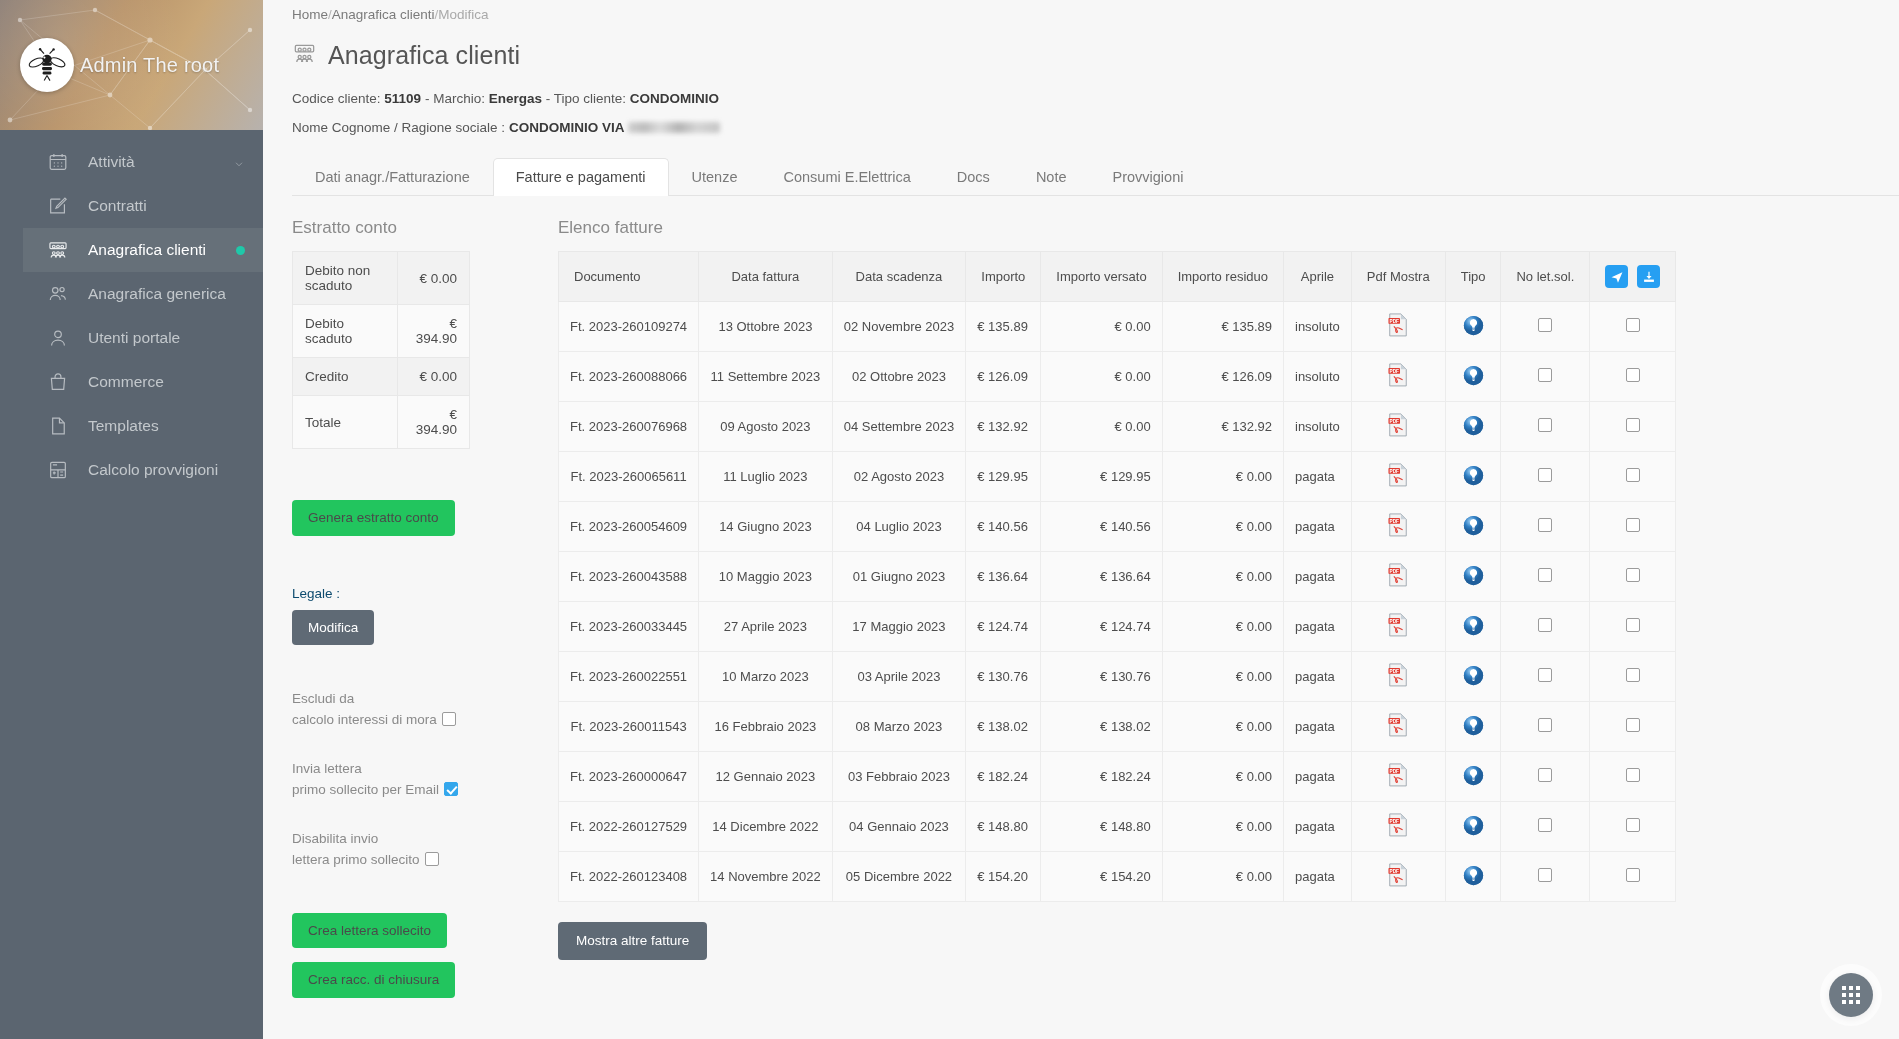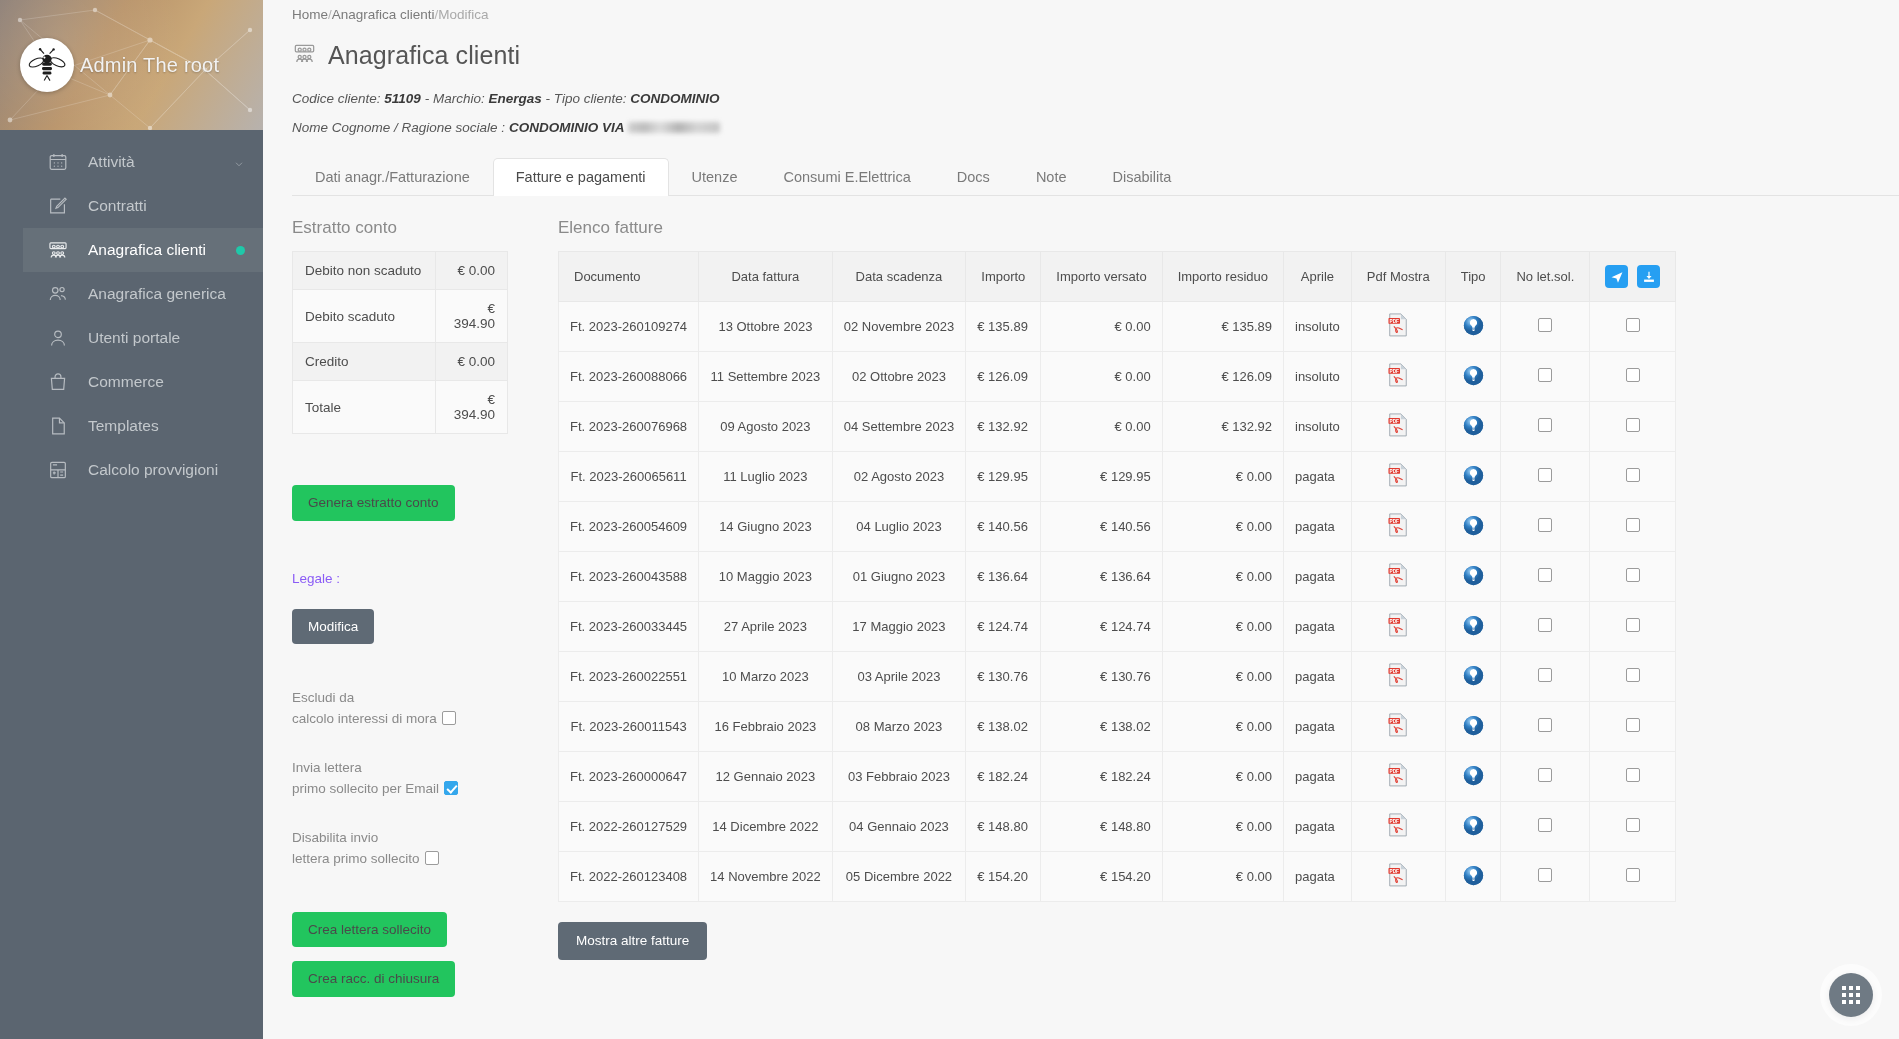--- a/index.html
+++ b/index.html
@@ -71,21 +71,21 @@
   .crumbs .sep { color: #b5b5b5; }
   .crumbs .cur { color: #a9a9a9; }
 
   .page-title {
     display: flex; align-items: center; gap: 11px;
     padding: 19px 0 0 29px;
   }
   .page-title .pt-ico svg { width: 25px; height: 25px; stroke: #9a9a9a; fill: none; stroke-width: 1.2; }
   .page-title h1 { font-size: 25px; font-weight: 400; color: #555; letter-spacing: .1px; }
 
-  .meta-line { font-size: 13.5px; color: #575757; padding: 21px 8px 0 29px; font-style: italic; }
+  .meta-line { font-size: 13.5px; color: #575757; padding: 21px 8px 0 29px; }
   .meta-line b { font-weight: bold; color: #3a3a3a; }
   .meta-line.second { padding-top: 14px; }
   .redacted {
     display: inline-block; width: 92px; height: 11px; vertical-align: -1px;
     margin-left: 4px;
     background: linear-gradient(90deg,#c9c9c9,#b3b3b3 18%,#d8d8d8 35%,#a8a8a8 55%,#cfcfcf 75%,#bdbdbd);
     filter: blur(2.4px); border-radius: 2px; opacity: .85;
   }
 
   .tabs {
@@ -102,37 +102,37 @@
     background: #ffffff; color: #4a4a4a;
     border-color: #e3e3e3; border-bottom-color: #ffffff;
   }
 
   .content { display: flex; padding: 22px 29px 0 29px; gap: 48px; }
 
   
   .col-left { width: 218px; flex: 0 0 218px; }
   .sect-title { font-size: 17px; color: #8a8a8a; font-weight: 400; margin-bottom: 13px; }
 
-  table.acct { border-collapse: collapse; width: 216px; font-size: 13.5px; }
+  table.acct { border-collapse: collapse; width: 178px; font-size: 13.5px; }
   table.acct td {
     border: 1px solid #e8e8e8; padding: 11px 12px; color: #4d4d4d;
   }
   table.acct tr:nth-child(odd) td { background: #f2f2f2; }
   table.acct tr:nth-child(even) td { background: #fafafa; }
   table.acct td.val { text-align: right; width: 72px; }
 
   .btn {
     display: inline-block; border: none; border-radius: 4px;
     font-size: 13.5px; cursor: pointer; font-family: inherit;
     padding: 11px 16px; line-height: 1;
   }
   .btn-amber { background: #22c55e; color: #4a4a4a; }
   .btn-grey { background: #5f6a75; color: #ffffff; }
   .mt-genera { margin-top: 51px; }
-  .legale-lbl { font-size: 13.5px; color: #8b5cf6; margin-top: 50px; margin-bottom: 23px; }
+  .legale-lbl { font-size: 13.5px; color: #0c4a6e; margin-top: 50px; margin-bottom: 9px; }
 
   .chk-group { margin-top: 44px; font-size: 13.5px; color: #8a8a8a; line-height: 1.55; }
   .chk-group .chk-row { margin-bottom: 28px; }
   .chk-group .chk-row:last-child { margin-bottom: 0; }
   .cbox {
     display: inline-block; width: 14px; height: 14px; vertical-align: -2px;
     border: 1px solid #9b9b9b; border-radius: 2px; background: #fff; margin-left: 5px;
     position: relative; cursor: pointer;
   }
   .cbox.checked { background: #34a7ec; border-color: #34a7ec; }
@@ -387,21 +387,21 @@
       <b>CONDOMINIO VIA</b><span class="redacted"></span>
     </div>
 
     <div class="tabs">
       <div class="tab">Dati anagr./Fatturazione</div>
       <div class="tab active">Fatture e pagamenti</div>
       <div class="tab">Utenze</div>
       <div class="tab">Consumi E.Elettrica</div>
       <div class="tab">Docs</div>
       <div class="tab">Note</div>
-      <div class="tab">Disabilita</div>
+      <div class="tab">Provvigioni</div>
     </div>
 
     <div class="content">
 
       <div class="col-left">
         <div class="sect-title">Estratto conto</div>
 
         <table class="acct">
           <tbody>
               <tr>

